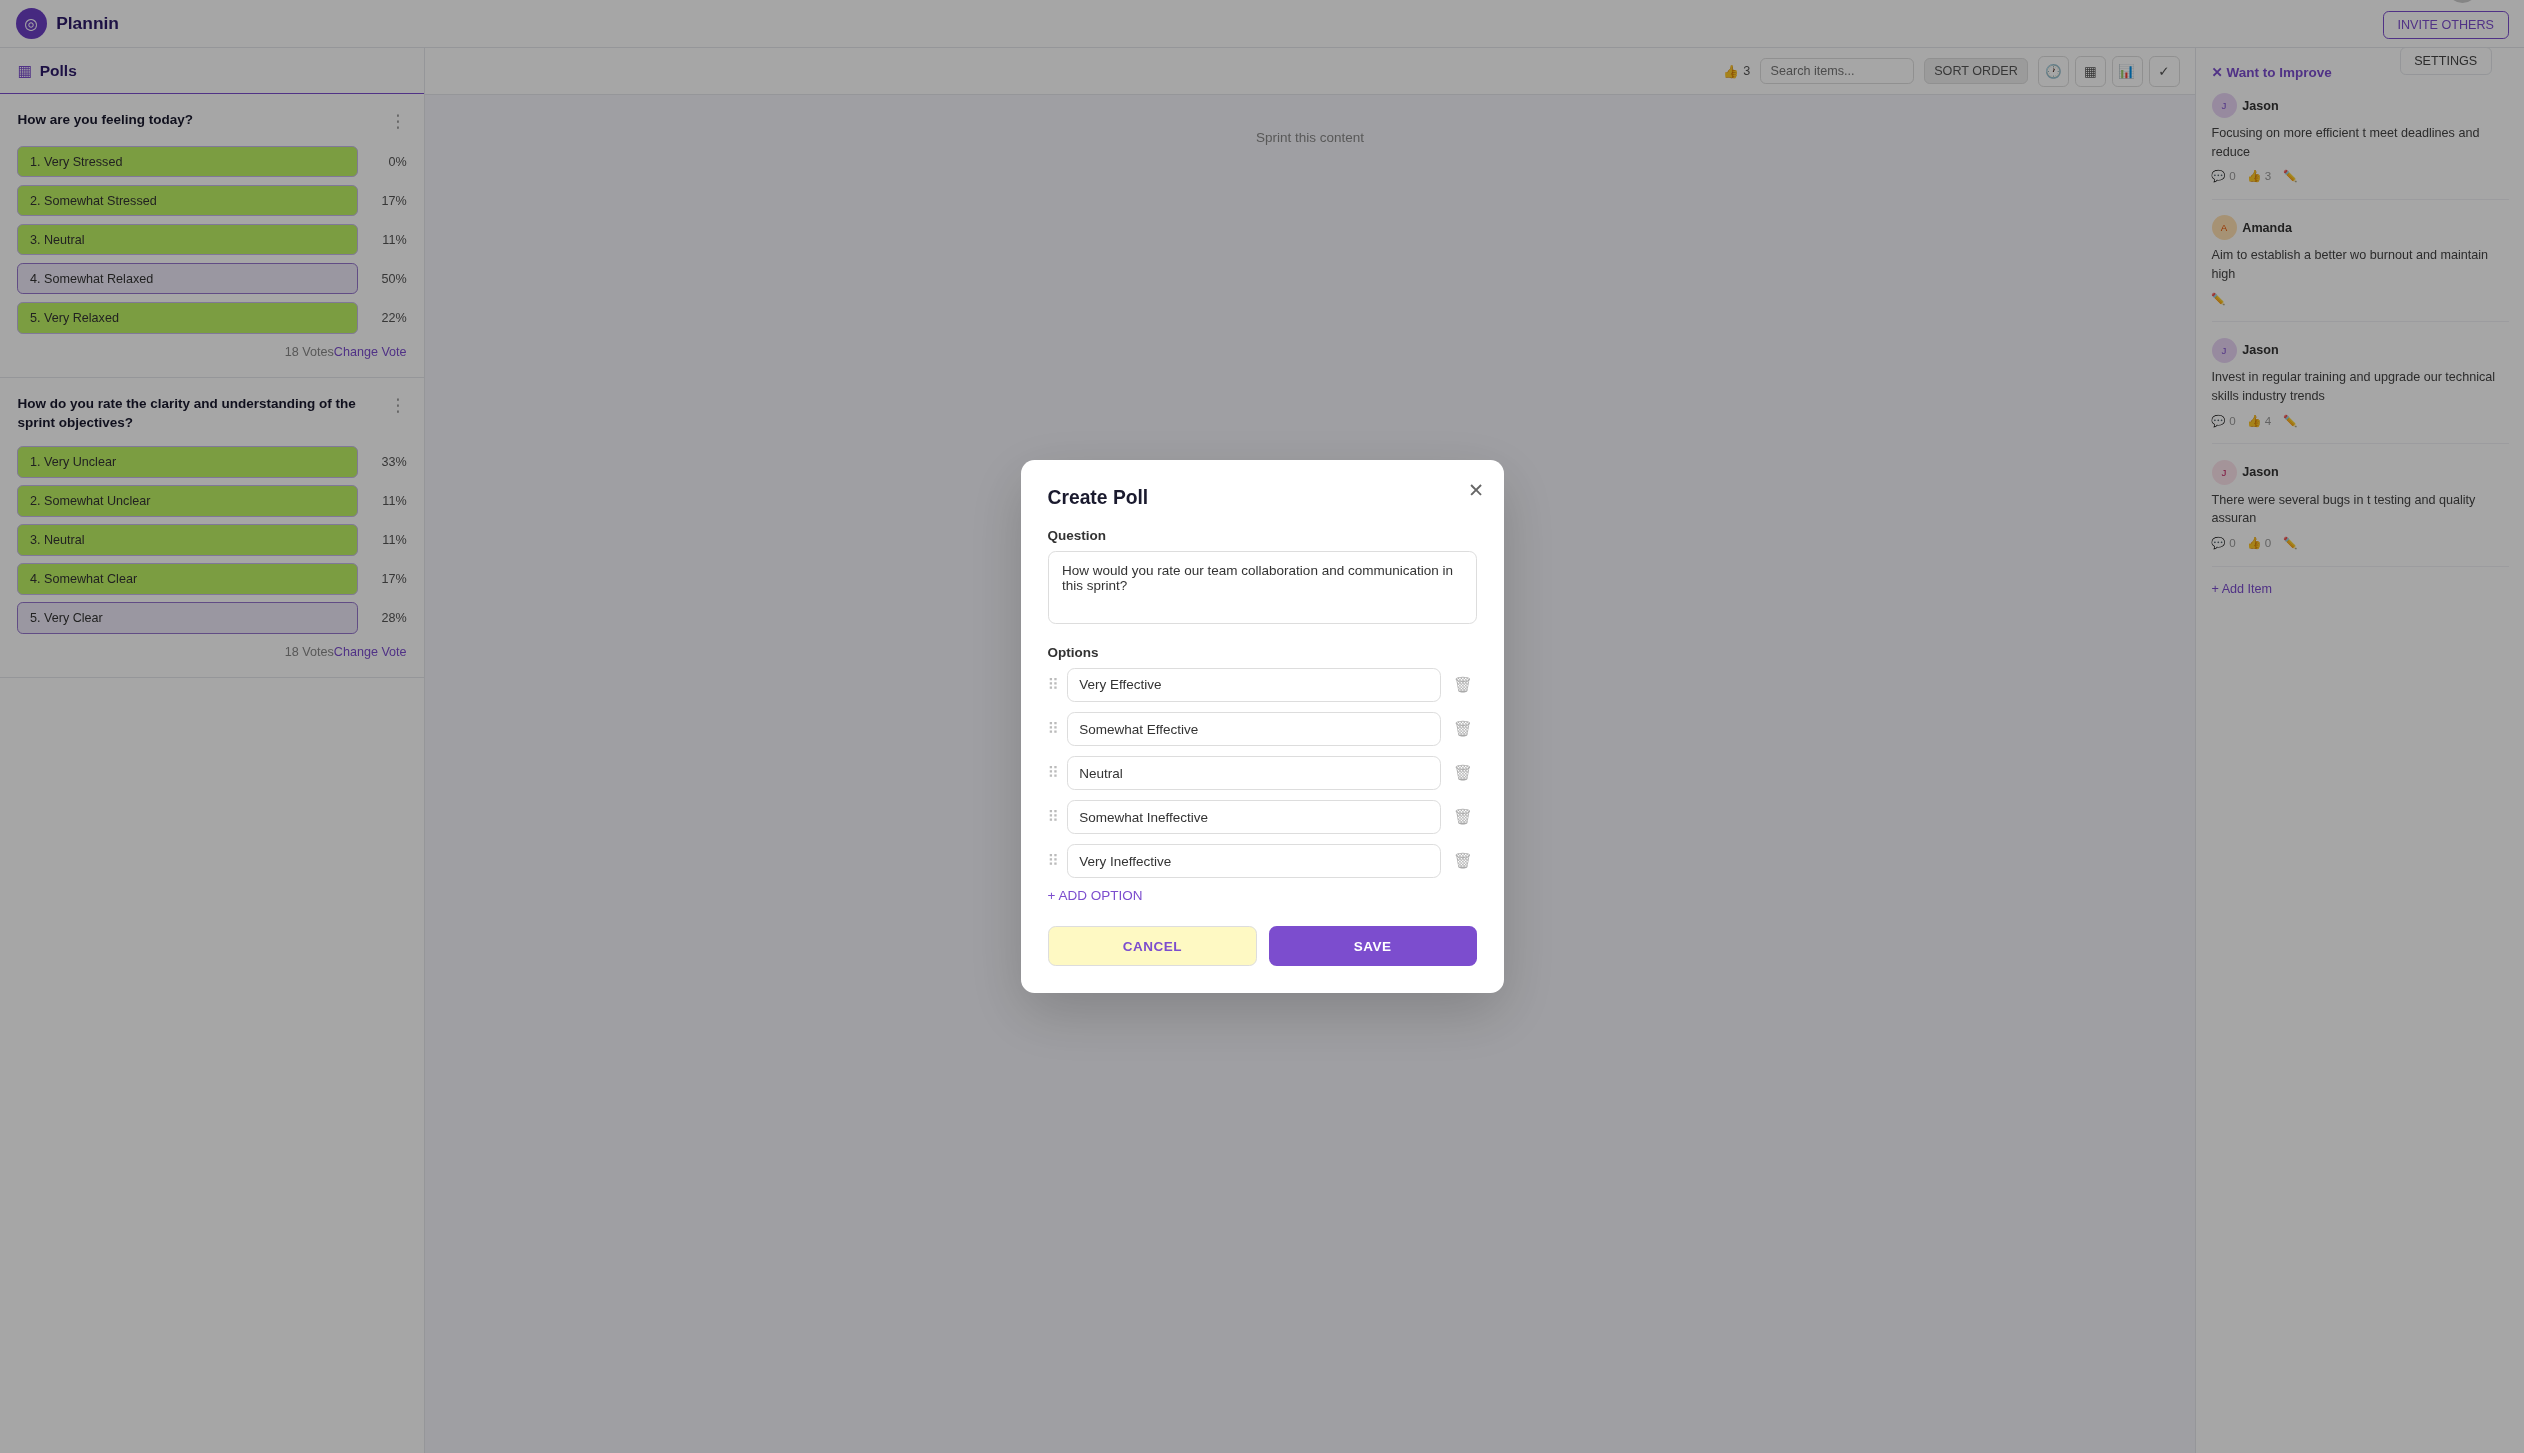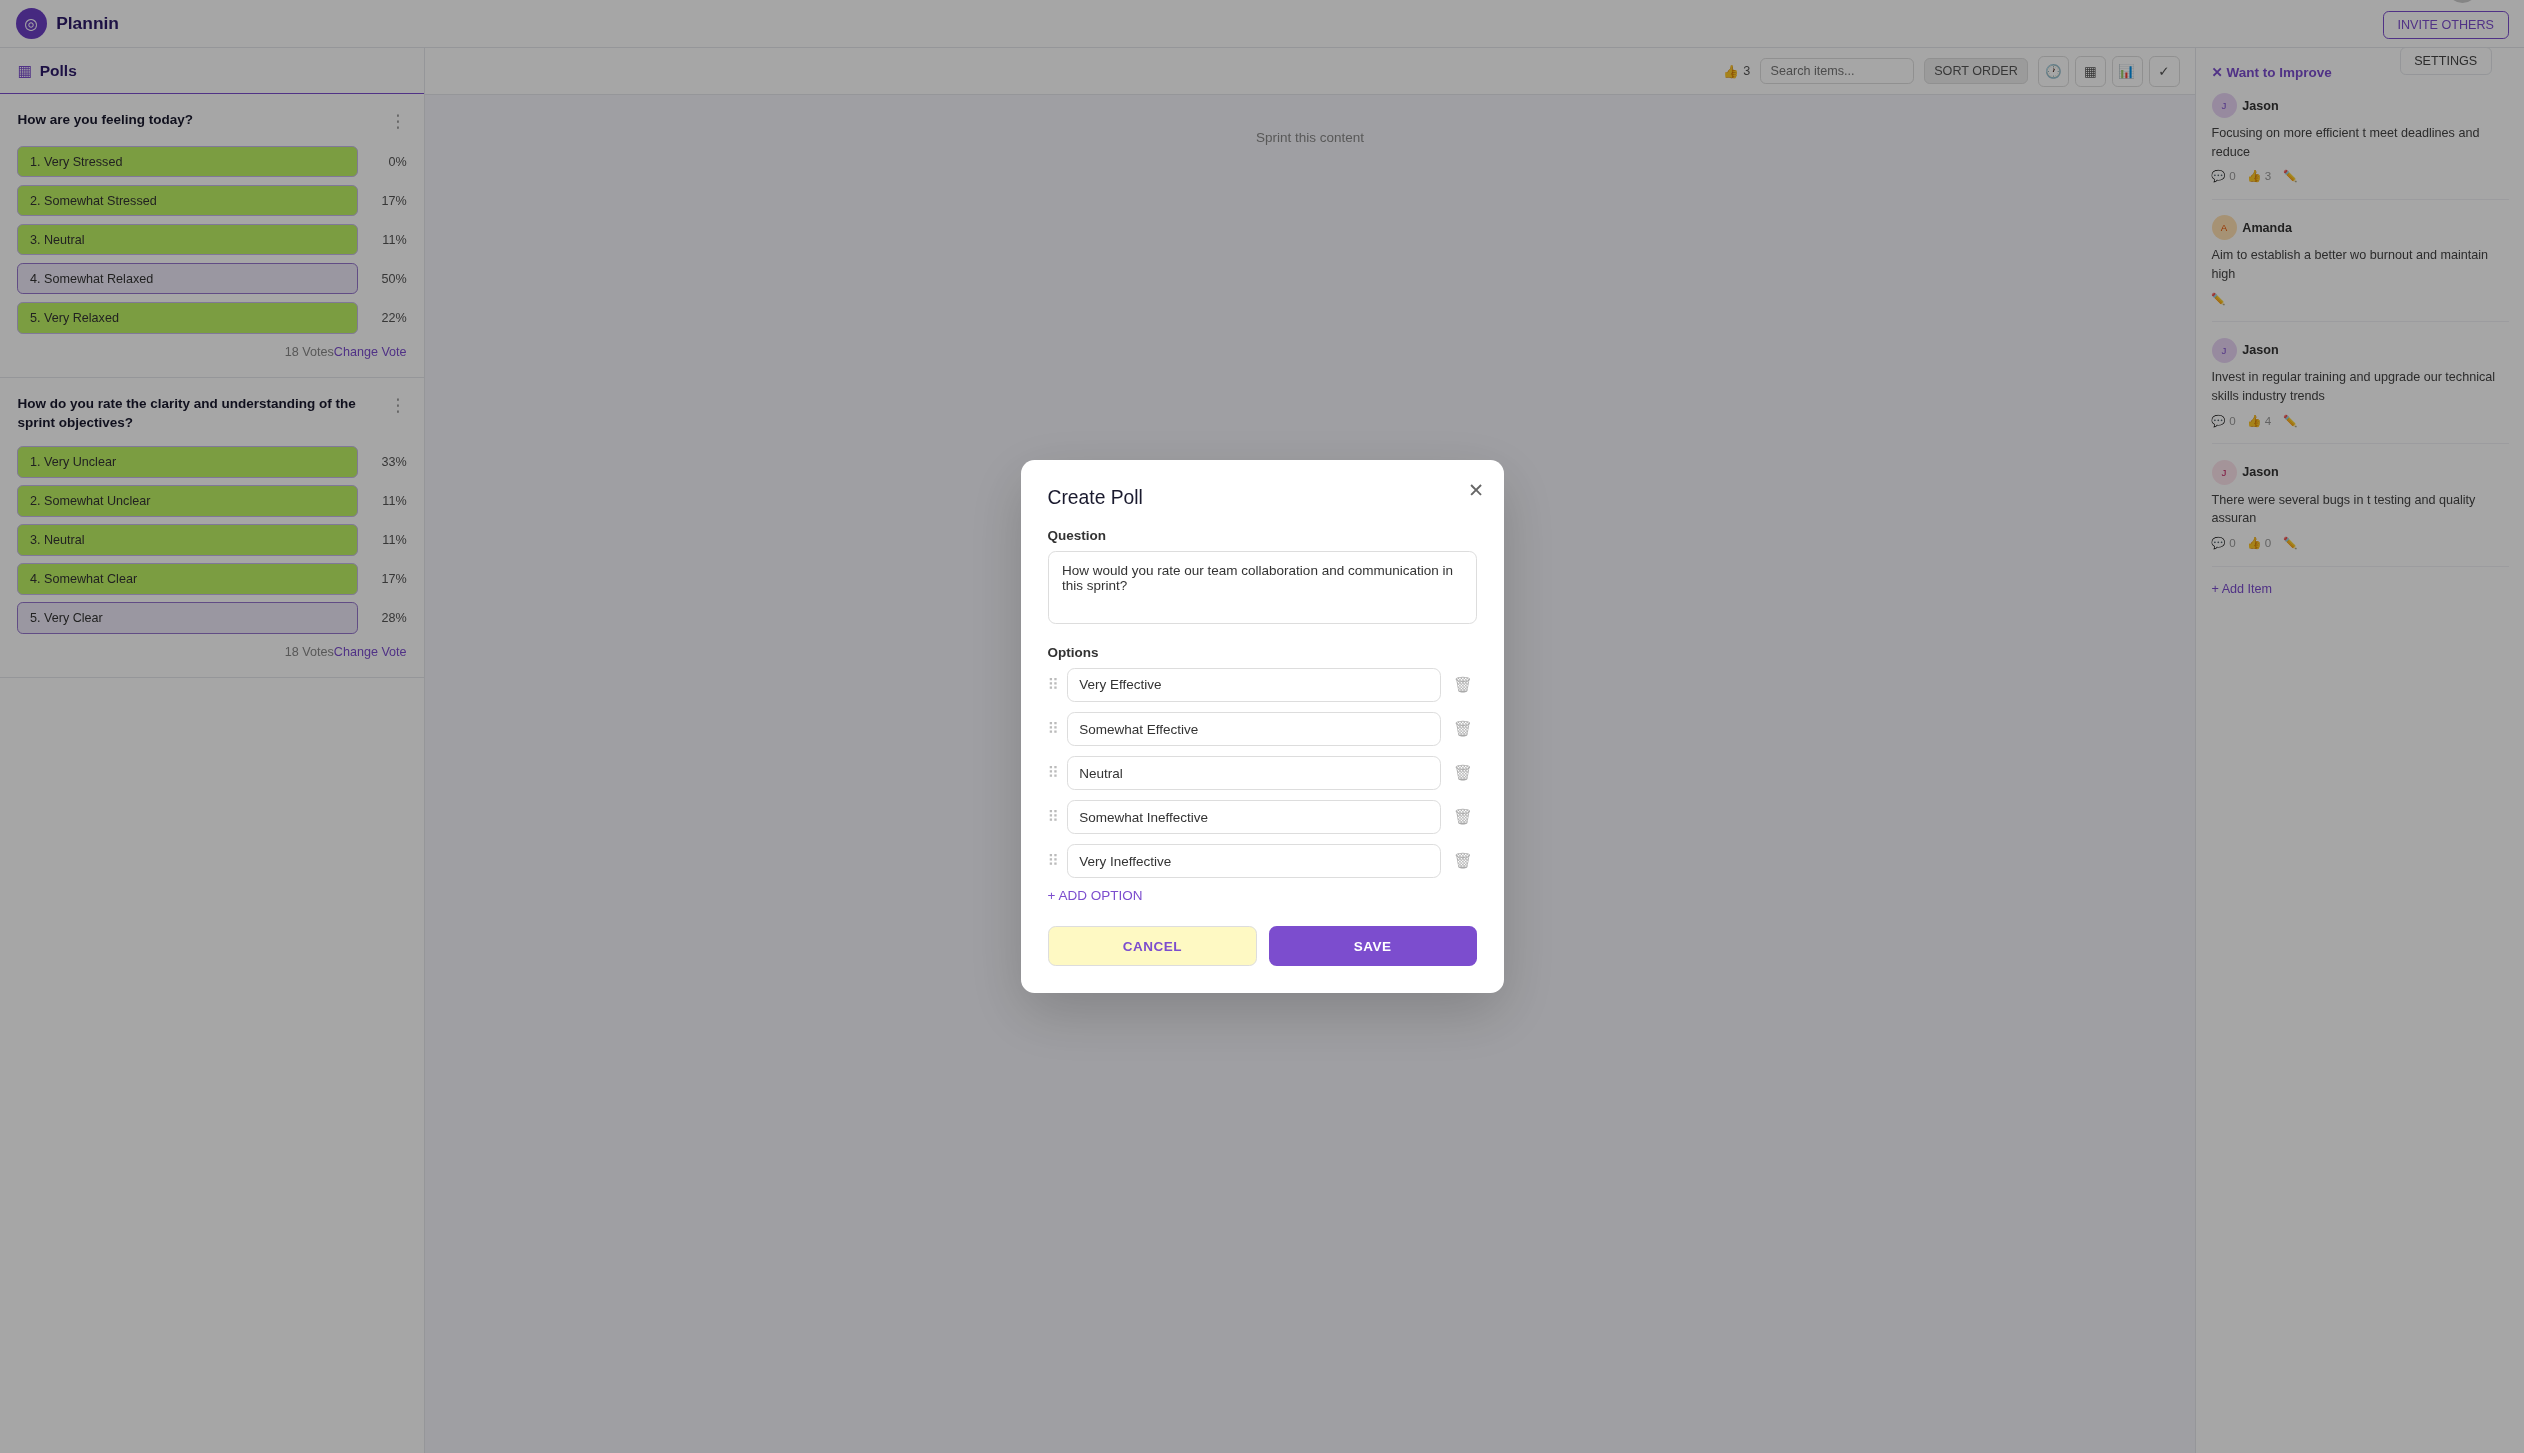--- a/index.html
+++ b/index.html
@@ -78,21 +78,21 @@
       position: fixed; inset: 0; background: rgba(0,0,0,0.35);
       display: flex; align-items: center; justify-content: center;
       z-index: 100;
     }
     .modal {
       background: #fff; border-radius: 13.5px;
       width: 483px; max-width: 96vw;
       padding: 27px; box-shadow: 0 19.3px 58px rgba(0,0,0,0.18);
       position: relative;
     }
-    .modal-title { font-size: 19.3px; font-weight: 400; color: #1a1a2e; margin-bottom: 19.3px; }
+    .modal-title { font-size: 19.3px; font-weight: 700; color: #1a1a2e; margin-bottom: 19.3px; }
     .modal-close { position: absolute; top: 19.3px; right: 19.3px; background: none; border: none; font-size: 19.3px; cursor: pointer; color: #666; }
     .modal-label { font-size: 13.5px; font-weight: 600; color: #333; margin-bottom: 7.7px; }
     .modal-textarea {
       width: 100%; border: 1.4px solid #ddd; border-radius: 7.7px;
       padding: 11.6px 13.5px; font-size: 13.5px; resize: none; height: 73px;
       color: #333; outline: none; font-family: inherit;
     }
     .options-section { margin-top: 17.4px; }
     .option-row { display: flex; align-items: center; gap: 7.7px; margin-bottom: 9.7px; }
     .drag-handle { color: #bbb; font-size: 15.5px; cursor: grab; }

